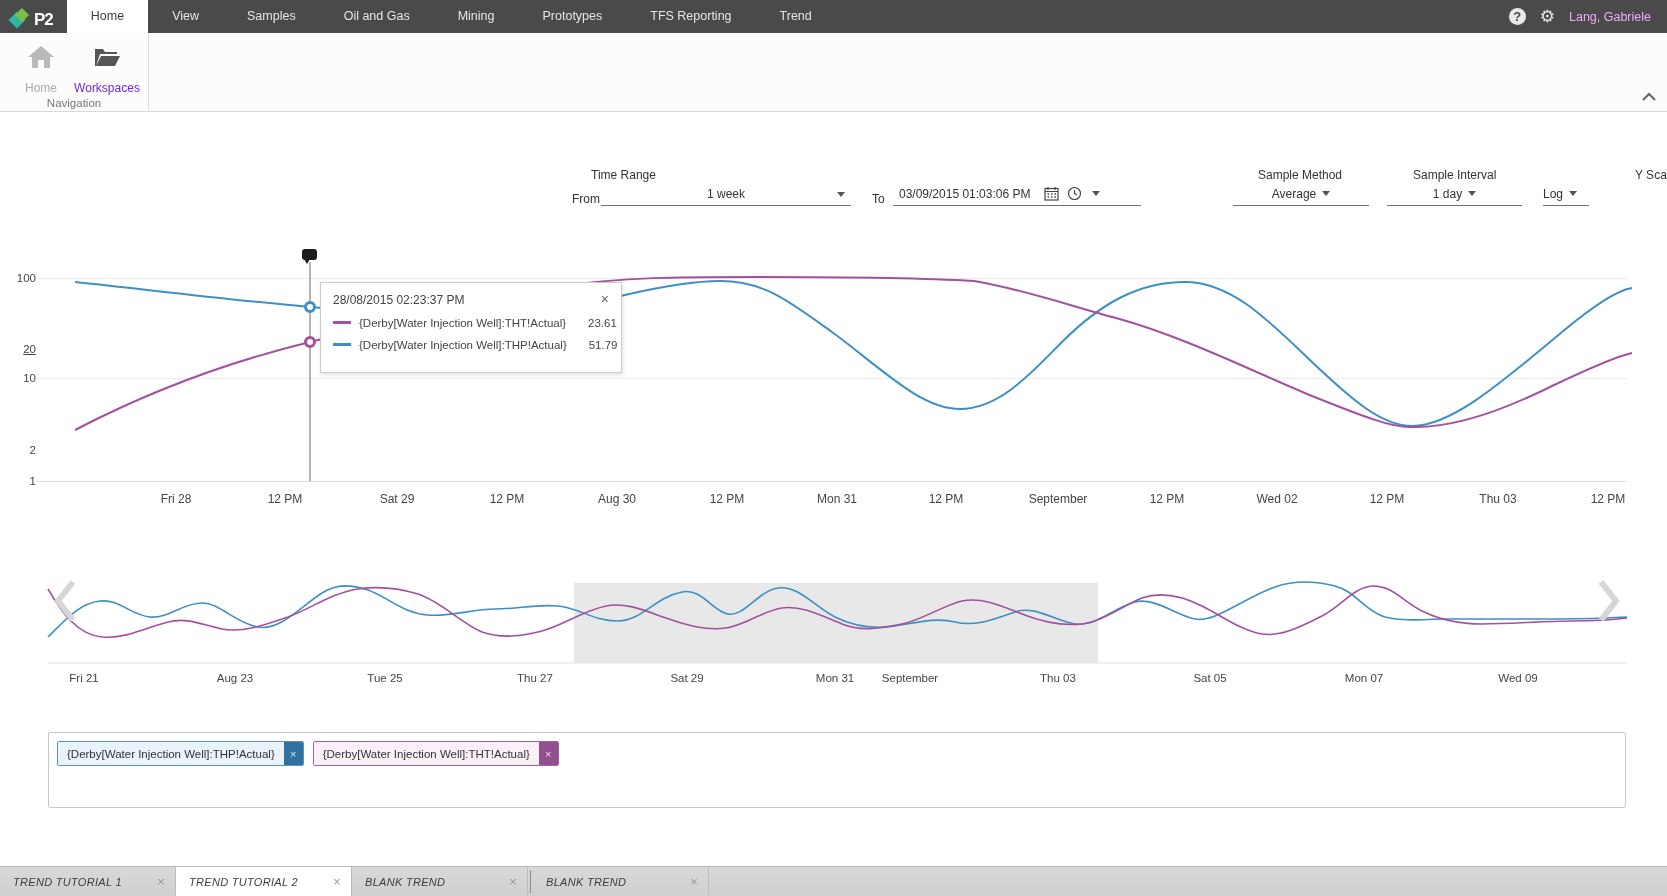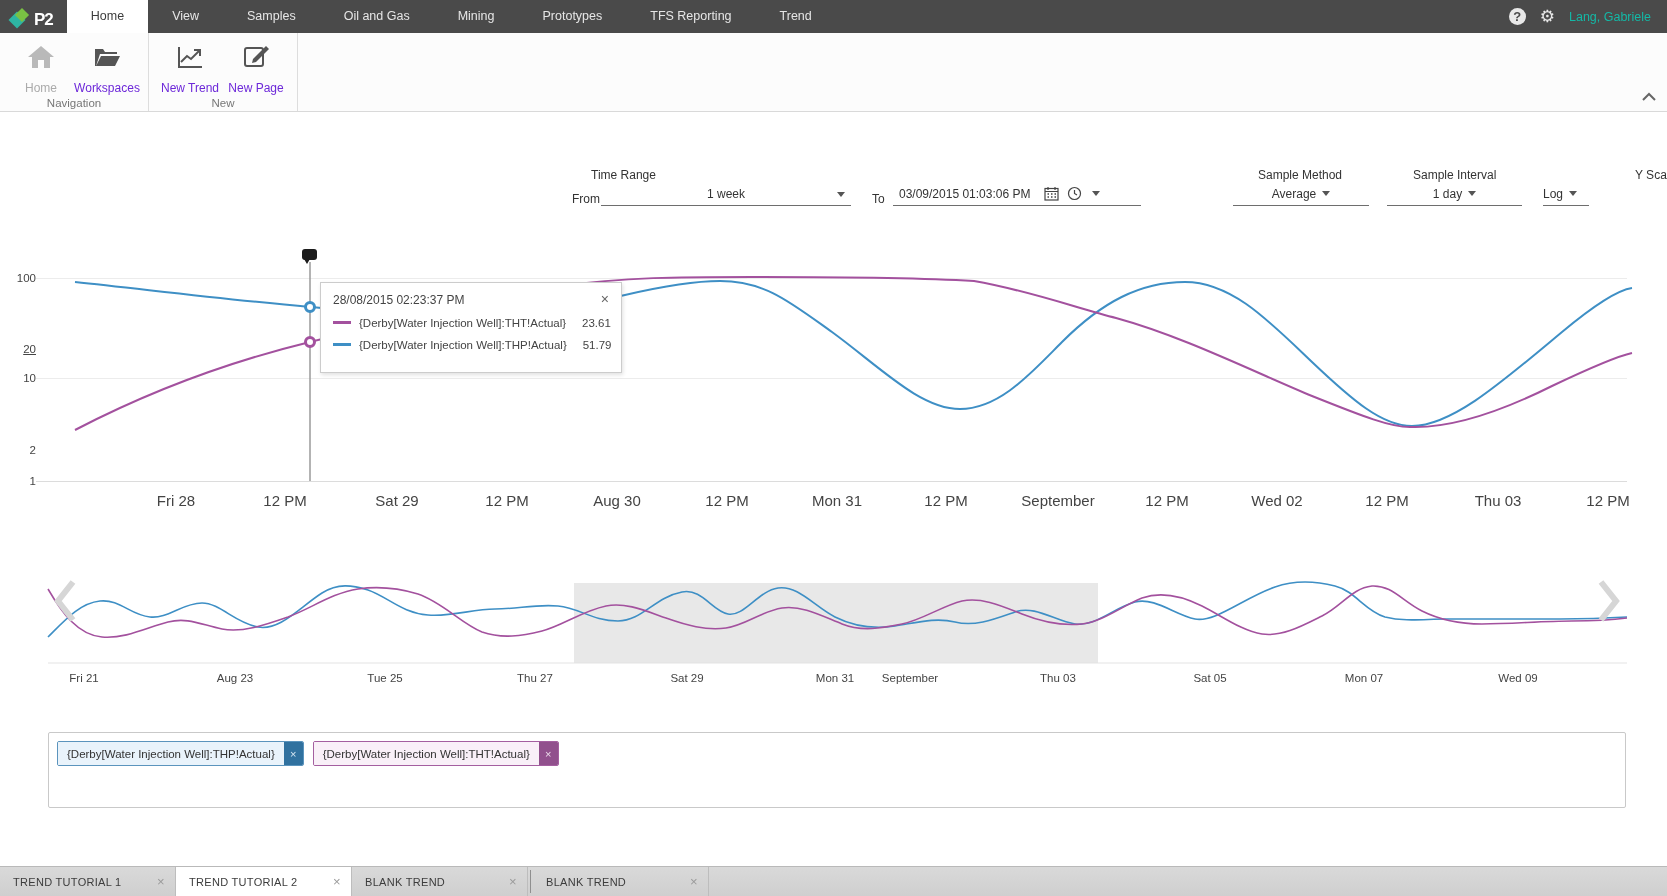--- a/index.html
+++ b/index.html
@@ -14,21 +14,21 @@
   .logo-d1 { position:absolute; left:1px; top:5px; width:12px; height:12px; background:#2eb5a3; transform:rotate(45deg); }
   .logo-d2 { position:absolute; left:7px; top:1px; width:10px; height:10px; background:#7ac143; transform:rotate(45deg); }
   .logo-text { color:#fff; font-size:17px; font-weight:bold; letter-spacing:-1px; }
   .nav { display:flex; }
   .nav-item { color:#e6e6e6; font-size:12.5px; line-height:33px; padding:0 24px; cursor:default; }
   .nav-item.active { background:#fff; color:#3c3c3c; }
   .topbar-right { margin-left:auto; display:flex; align-items:center; gap:14px; padding-right:16px; }
   .help-circle { width:17px; height:17px; border-radius:50%; background:#e8e8e8; color:#4a4a4a;
                  font-size:13px; font-weight:bold; text-align:center; line-height:17px; }
   .gear { color:#e8e8e8; font-size:17px; line-height:17px; }
-  .user-name { color:#14b8a6; font-size:12.5px; }
+  .user-name { color:#f0abfc; font-size:12.5px; }
 
   
   .ribbon { position:absolute; top:33px; left:0; width:1667px; height:79px;
             background:#fcfcfc; border-bottom:1px solid #d9d9d9; display:flex; }
   .rgroup { display:flex; flex-direction:column; border-right:1px solid #ddd; padding:4px 8px 0 8px; }
   .rgroup-buttons { display:flex; flex:1; }
   .rbtn { width:66px; display:flex; flex-direction:column; align-items:center; justify-content:flex-start; padding-top:6px; }
   .rbtn svg { width:30px; height:28px; }
   .rbtn-label { font-size:12px; color:#6d28d9; margin-top:6px; white-space:nowrap; }
   .rbtn.disabled .rbtn-label { color:#ababab; }
@@ -42,34 +42,34 @@
   .caret { width:0; height:0; border-left:4px solid transparent; border-right:4px solid transparent;
            border-top:5px solid #555; display:inline-block; margin-left:6px; }
   .ctl-center { justify-content:center; }
   .mini-icon { width:15px; height:15px; margin-left:8px; }
 
   
   .chart-wrap { position:absolute; left:0; top:240px; width:1667px; height:250px; }
   .grid-h { position:absolute; left:36px; right:40px; height:1px; background:#ececec; }
   .axis-bottom { position:absolute; left:36px; right:40px; height:1px; background:#dcdcdc; }
   .ylab { position:absolute; width:34px; text-align:right; font-size:11.5px; color:#444; transform:translateY(-50%); }
-  .xlab { position:absolute; transform:translateX(-50%); font-size:15px; color:#444; white-space:nowrap; }
+  .xlab { position:absolute; transform:translateX(-50%); font-size:12px; color:#444; white-space:nowrap; }
   .cursor-bubble { position:absolute; left:302px; top:249px; width:15px; height:11px; background:#1c1c1c; border-radius:3px; }
   .cursor-bubble:after { content:""; position:absolute; left:2px; top:10px; border-left:3px solid transparent;
                          border-right:3px solid transparent; border-top:5px solid #1c1c1c; }
 
   
   .tooltip { position:absolute; left:320px; top:282px; width:302px; height:91px; background:#fff;
              border:1px solid #ccc; box-shadow:1px 2px 4px rgba(0,0,0,.12); padding:10px 12px; z-index:5; }
   .tt-head { display:flex; justify-content:space-between; font-size:12px; color:#444; }
   .tt-close { color:#666; font-size:14px; line-height:12px; cursor:default; }
   .tt-row { display:flex; align-items:center; margin-top:9px; font-size:11.5px; color:#444; }
   .tt-swatch { width:18px; height:2.5px; margin-right:8px; flex:none; }
   .tt-series { flex:1; white-space:nowrap; }
-  .tt-value { margin-left:16px; }
+  .tt-value { margin-left:22px; }
   .tt-loc { margin-left:7px; width:13px; height:13px; }
 
   
   .ov-wrap { position:absolute; left:0; top:575px; width:1667px; height:110px; }
   .ov-lab { position:absolute; top:672px; transform:translateX(-50%); font-size:11.5px; color:#444; white-space:nowrap; }
   .ov-arrow { position:absolute; top:578px; width:26px; height:46px; }
   .ov-arrow svg { width:100%; height:100%; }
 
   
   .tagbox { position:absolute; left:48px; top:732px; width:1578px; height:76px; border:1px solid #c9c9c9; border-radius:2px; padding:8px; }
@@ -77,21 +77,21 @@
   .chip { display:flex; align-items:stretch; height:25px; border:1px solid; border-radius:2px; overflow:hidden; font-size:11.5px; }
   .chip-label { display:flex; align-items:center; padding:0 9px; white-space:nowrap; }
   .chip-x { width:19px; display:flex; align-items:center; justify-content:center; font-size:11px; }
   .chip-blue { border-color:#5b94bd; } .chip-blue .chip-label { background:#e9f3fb; color:#333; }
   .chip-blue .chip-x { background:#30719f; color:#d7e7f3; }
   .chip-purple { border-color:#a45fa0; } .chip-purple .chip-label { background:#f9f0f8; color:#333; }
   .chip-purple .chip-x { background:#91508d; color:#ecdceb; }
 
   
   .tabbar { position:absolute; left:0; top:866px; width:1667px; height:30px;
-            background:linear-gradient(#d9d9d9,#cfcfcf); border-top:1px solid #b9b9b9; display:flex; }
+            background:linear-gradient(#d9d9d9,#cfcfcf); border-top:1px solid #b9b9b9; display:flex;font-style:italic; }
   .btab { width:176px; display:flex; align-items:center; justify-content:space-between;
           padding:0 10px 0 13px; font-size:11px; letter-spacing:.3px; color:#3c3c3c;
           border-right:1px solid #bdbdbd; }
   .btab.active { background:#fff; border-right:1px solid #bdbdbd; }
   .btab-x { color:#9a9a9a; font-size:13px; }
   .tab-divider { width:1px; background:#8f8f8f; margin:3px 2px; }
 </style>
 </head>
 <body>
 
@@ -135,44 +135,20 @@
         <span>
           <svg viewBox="0 0 30 28">
               <path d="M3 6 L11 6 L13 9 L25 9 L25 11 L8 11 L4 23 L3 23 Z M9 13 L28 13 L23 23 L4 23 Z" fill="#555"></path>
             </svg>
         </span>
         <span class="rbtn-label">Workspaces</span>
       </div>
     </div>
     <div class="rgroup-label">Navigation</div>
   </div>
-  <div class="rgroup">
-    <div class="rgroup-buttons">
-      <div class="rbtn">
-        <span>
-          <svg viewBox="0 0 30 28" fill="none" stroke="#555" stroke-width="2">
-            <path d="M4 4 L4 24 L27 24"></path>
-              <path d="M6 19 L12 13 L16 16 L24 8"></path>
-              <path d="M19 7 L25 7 L25 13" stroke-width="2"></path>
-          </svg>
-        </span>
-        <span class="rbtn-label">New Trend</span>
-      </div>
-      <div class="rbtn">
-        <span>
-          <svg viewBox="0 0 30 28" fill="none" stroke="#555" stroke-width="2">
-            <rect x="4" y="5" width="18" height="18" rx="2"></rect>
-              <path d="M12 16 L25 3 L28 6 L15 19 L11 20 Z" fill="#555" stroke="none"></path>
-          </svg>
-        </span>
-        <span class="rbtn-label">New Page</span>
-      </div>
-    </div>
-    <div class="rgroup-label">New</div>
-  </div>
   <div class="ribbon-collapse">
     <svg viewBox="0 0 16 10" fill="none" stroke="#666" stroke-width="2">
         <path d="M2 8 L8 2 L14 8"></path>
       </svg>
   </div>
 </div>
 
 <div class="ctl-label" style="left:591px; top:168px;">Time Range</div>
 <div class="ctl-label" style="left:572px; top:192px;">From</div>
 <div class="ctl-field ctl-center" style="left:601px; top:182px; width:250px;">

